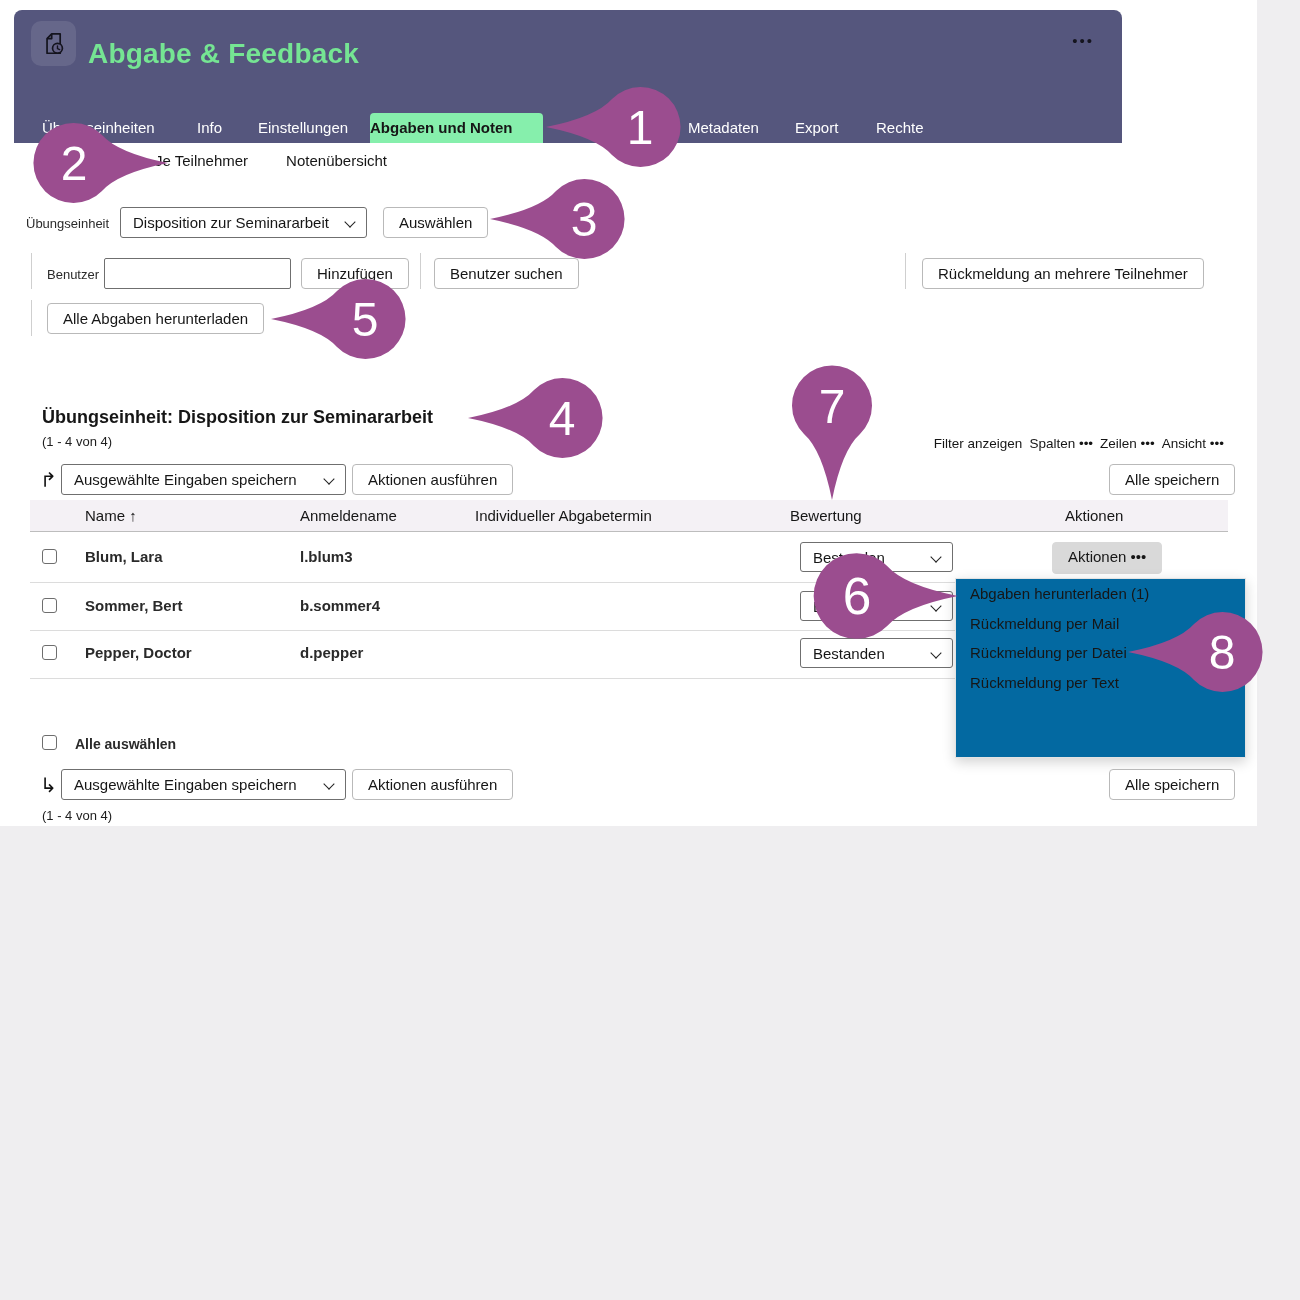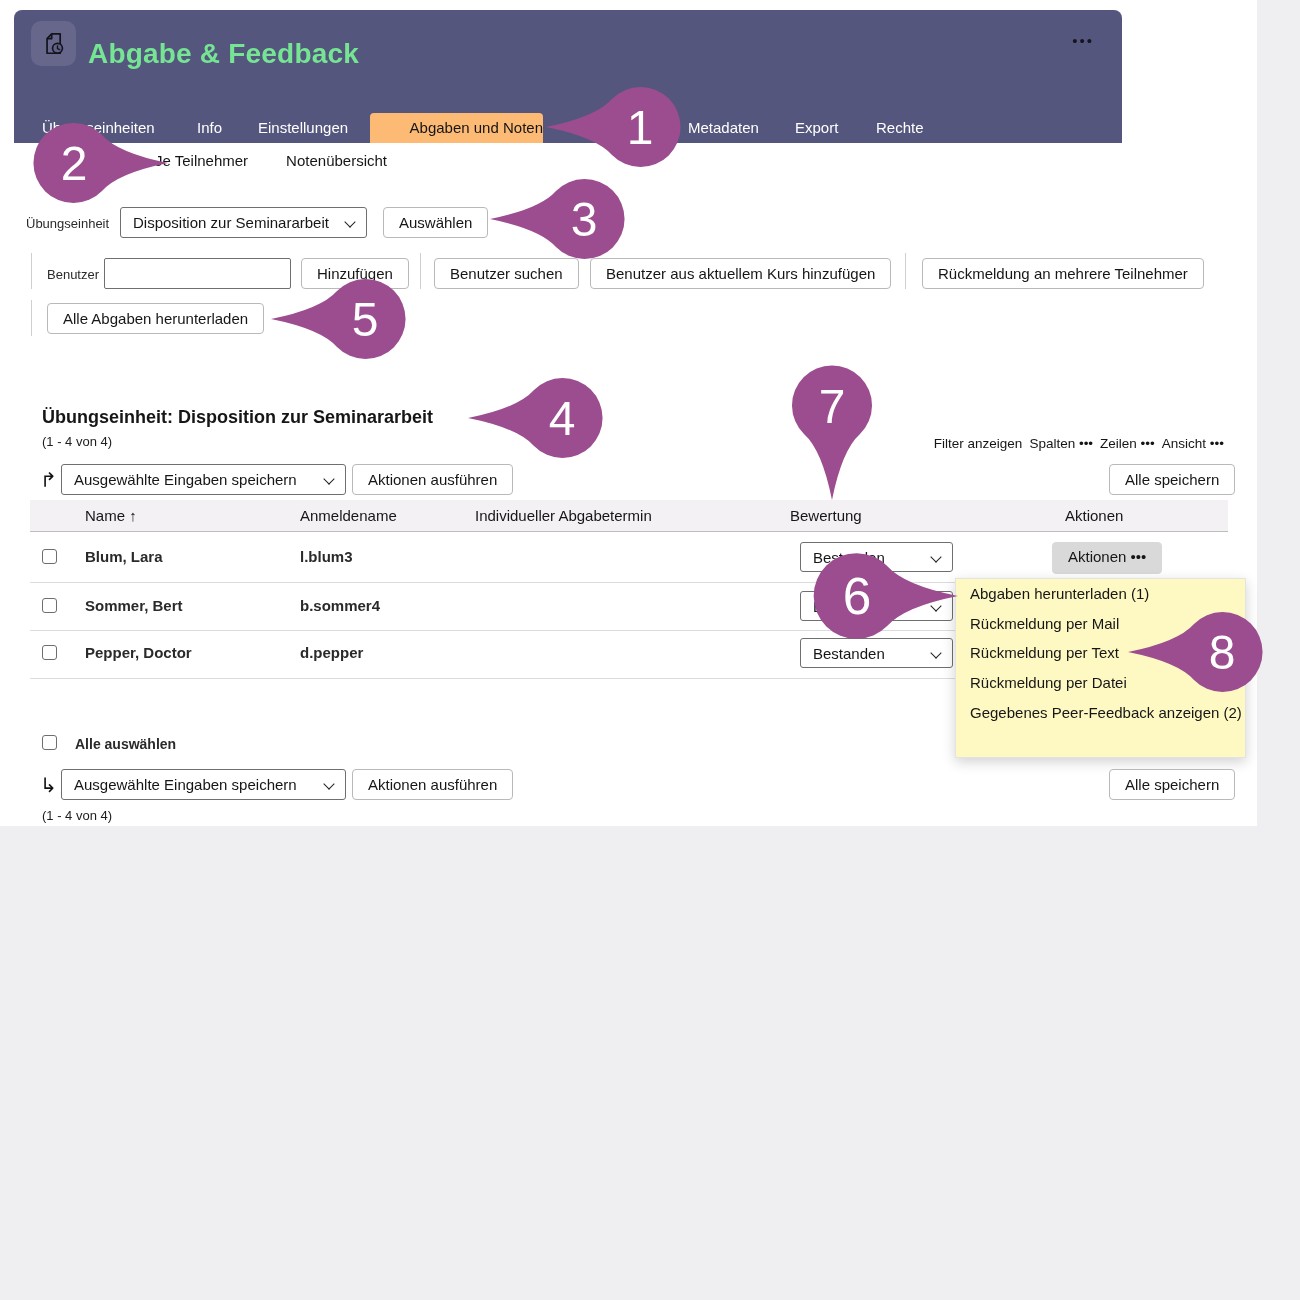--- a/index.html
+++ b/index.html
@@ -15,22 +15,22 @@
   .icon-tile { position:absolute; left:17px; top:11px; width:45px; height:45px;
                background:rgba(255,255,255,0.10); border-radius:10px; display:flex;
                align-items:center; justify-content:center; }
   .page-title { position:absolute; left:74px; top:28px; font-size:28px; font-weight:bold;
                 color:#75e593; letter-spacing:.2px; }
   .header-more { position:absolute; right:28px; top:22px; font-size:15px; letter-spacing:2px;
                  color:#15151f; cursor:pointer; }
   .tabbar { position:absolute; left:0; bottom:0; width:100%; height:30px; }
   .tab { position:absolute; top:0; height:30px; line-height:30px; color:#ffffff;
          font-size:15px; white-space:nowrap; cursor:pointer; }
-  .tab.active { background:#fdba74; color:#161616; text-align:right;
-                border-radius:4px 4px 0 0; }
+  .tab.active { background:#86efac; color:#161616; text-align:left;
+                border-radius:4px 4px 0 0;font-weight:bold; }
 
   
   .subtabs { position:absolute; left:155px; top:152px; display:flex; gap:38px;
              font-size:15px; }
   .subtab { cursor:pointer; white-space:nowrap; }
 
   
   .btn { position:absolute; height:31px; line-height:29px; padding:0 15px; background:#fff;
          border:1px solid #b9b9b9; border-radius:4px; font-size:15px; color:#161616;
          white-space:nowrap; cursor:pointer; }
@@ -56,21 +56,21 @@
                    font-size:13.5px; }
   .view-controls span { cursor:pointer; white-space:nowrap; }
   .arrow-glyph { position:absolute; font-size:20px; color:#111; }
   .band { position:absolute; left:30px; top:500px; width:1198px; height:32px;
           background:#f4f1f5; border-bottom:1px solid #bdbdbd; }
   .col-h { position:absolute; top:507px; font-size:15px; color:#161616; white-space:nowrap; }
   .cell { position:absolute; font-size:15px; color:#2a2a2a; white-space:nowrap;font-weight:bold; }
   .row-border { position:absolute; left:30px; width:1198px; height:1px; background:#dcdcdc; }
 
   
-  .menu { position:absolute; left:955px; top:578px; width:291px; height:180px; background:#fef9c3;
+  .menu { position:absolute; left:955px; top:578px; width:291px; height:180px; background:#0369a1;
           border:1px solid #e3e3e3; box-shadow:0 4px 12px rgba(0,0,0,0.18); }
   .menu-item { height:29.7px; line-height:29.7px; padding-left:14px; font-size:15px;
                white-space:nowrap; cursor:pointer; }
 
   
   .callout { position:absolute; pointer-events:none; }
   .callout text { fill:#ffffff; font-family:"Liberation Sans","DejaVu Sans",sans-serif; }
 </style>
 </head>
 <body>
@@ -111,21 +111,20 @@
     <span class="chev"></span>
   </div>
   <div class="btn" style="left:383px; top:207px">Auswählen</div>
 
   <div class="vrule" style="left:31px; top:253px; height:36px"></div>
   <div class="flabel" style="left:47px; top:267px">Benutzer</div>
   <input class="tinput" style="left: 104px; top: 258px; width: 187px;" value="">
   <div class="btn" style="left:301px; top:258px">Hinzufügen</div>
   <div class="vrule" style="left:420px; top:253px; height:36px"></div>
   <div class="btn" style="left:434px; top:258px">Benutzer suchen</div>
-  <div class="btn" style="left:590px; top:258px">Benutzer aus aktuellem Kurs hinzufügen</div>
   <div class="vrule" style="left:905px; top:253px; height:36px"></div>
   <div class="btn" style="left:922px; top:258px">Rückmeldung an mehrere Teilnehmer</div>
 
   <div class="vrule" style="left:31px; top:300px; height:36px"></div>
   <div class="btn" style="left:47px; top:303px">Alle Abgaben herunterladen</div>
 
   <div class="tbl-title">Übungseinheit: Disposition zur Seminararbeit</div>
   <div class="count" style="left:42px; top:434px">(1 - 4 von 4)</div>
   <div class="view-controls">
     <span>Filter anzeigen</span>
@@ -182,23 +181,22 @@
     <div class="select" style="left:800px; top:638px; width:153px; height:30px">
       <span>Bestanden</span>
       <span class="chev"></span>
     </div>
   </div>
   <div class="row-border" style="top:678px; width:925px"></div>
 
   <div class="menu">
     <div class="menu-item">Abgaben herunterladen (1)</div>
     <div class="menu-item">Rückmeldung per Mail</div>
+    <div class="menu-item">Rückmeldung per Datei</div>
     <div class="menu-item">Rückmeldung per Text</div>
-    <div class="menu-item">Rückmeldung per Datei</div>
-    <div class="menu-item">Gegebenes Peer-Feedback anzeigen (2)</div>
   </div>
 
   <div class="checkbox" style="left:42px; top:735px"></div>
   <div class="cell" style="left:75px; top:736px; font-size:14px">Alle auswählen</div>
 
   <div class="arrow-glyph" style="left:40px; top:773px">↳</div>
   <div class="select" style="left:61px; top:769px; width:285px">
     <span>Ausgewählte Eingaben speichern</span>
     <span class="chev"></span>
   </div>

